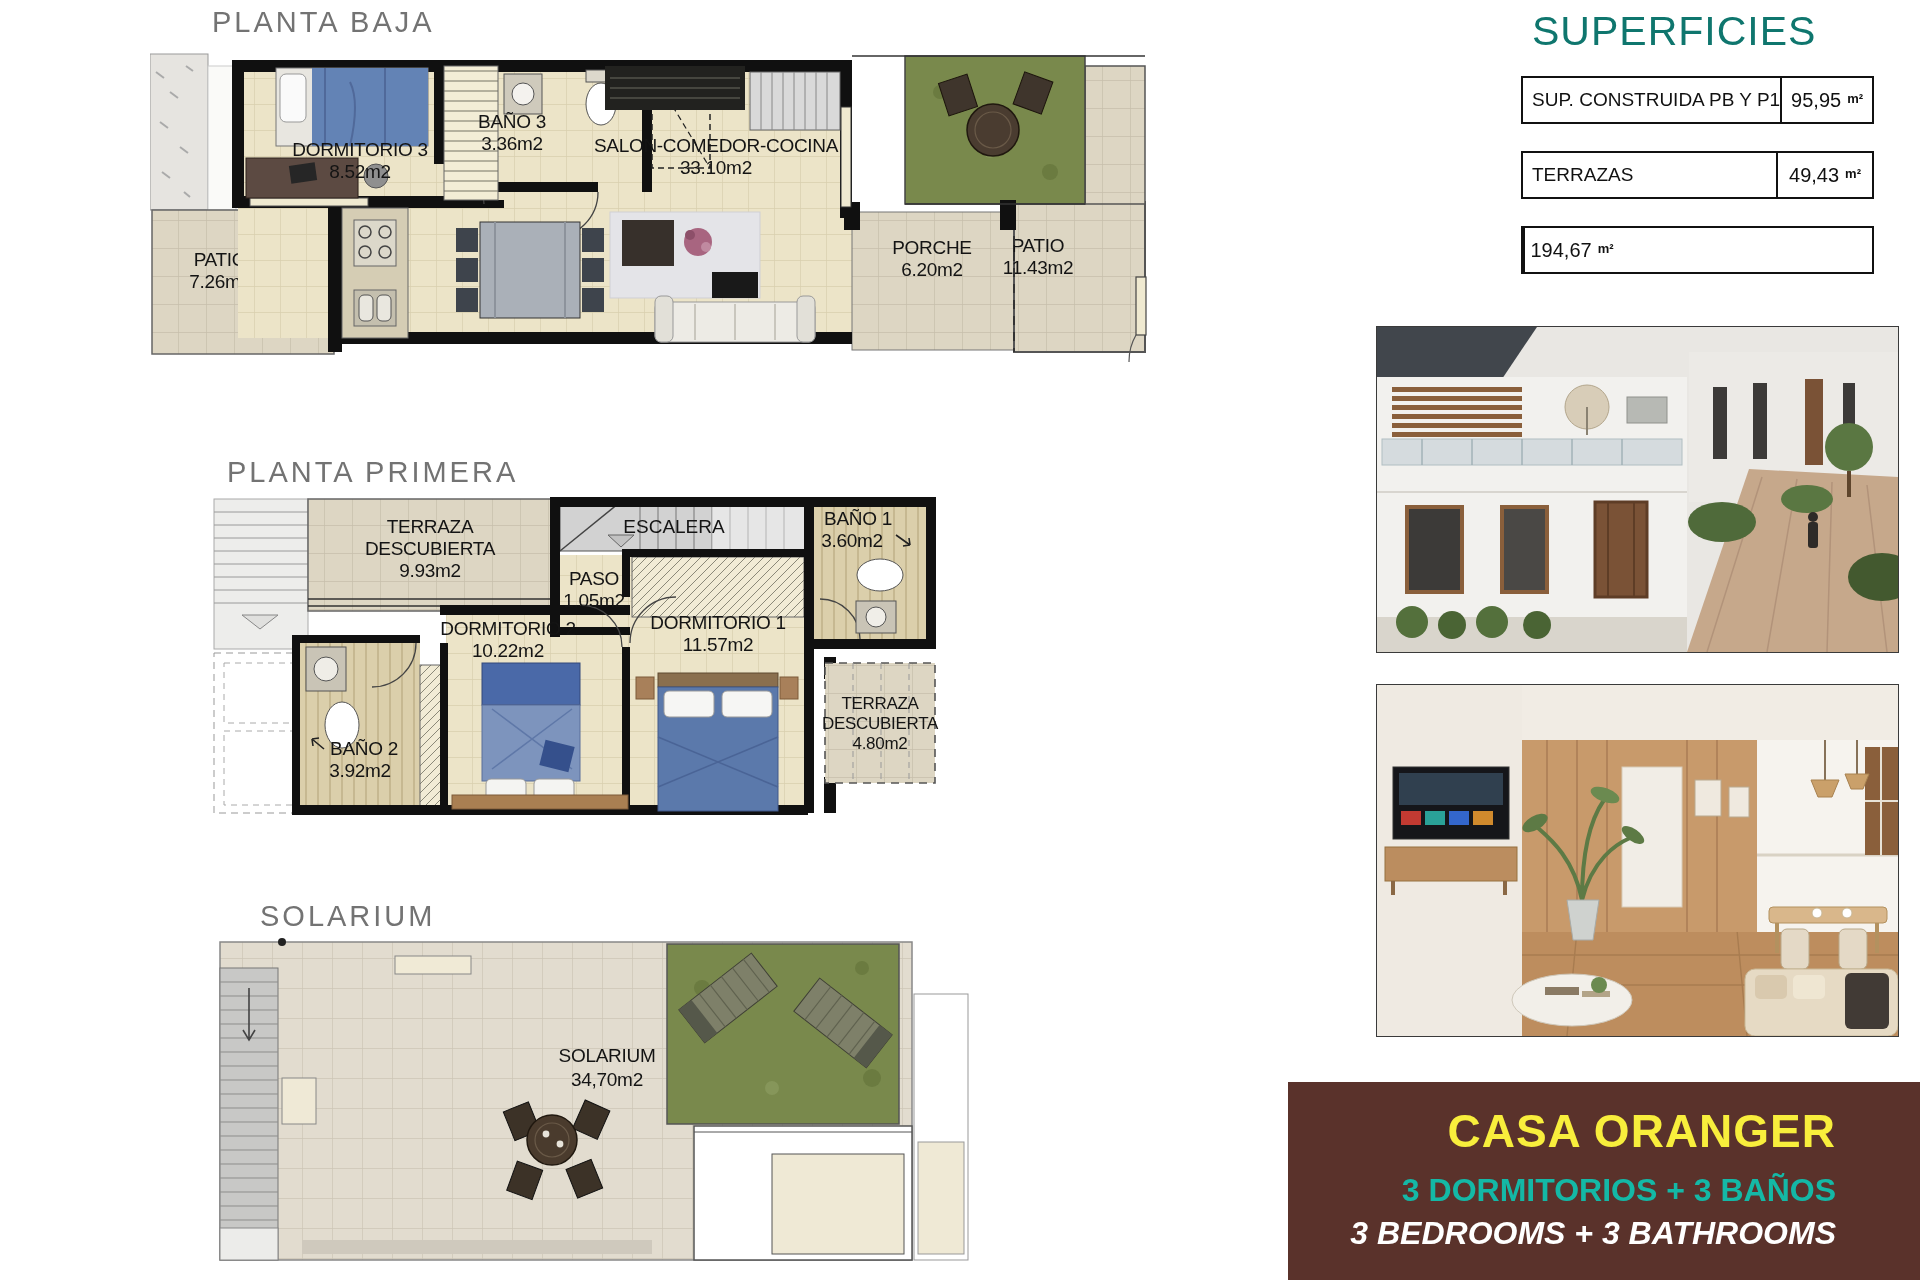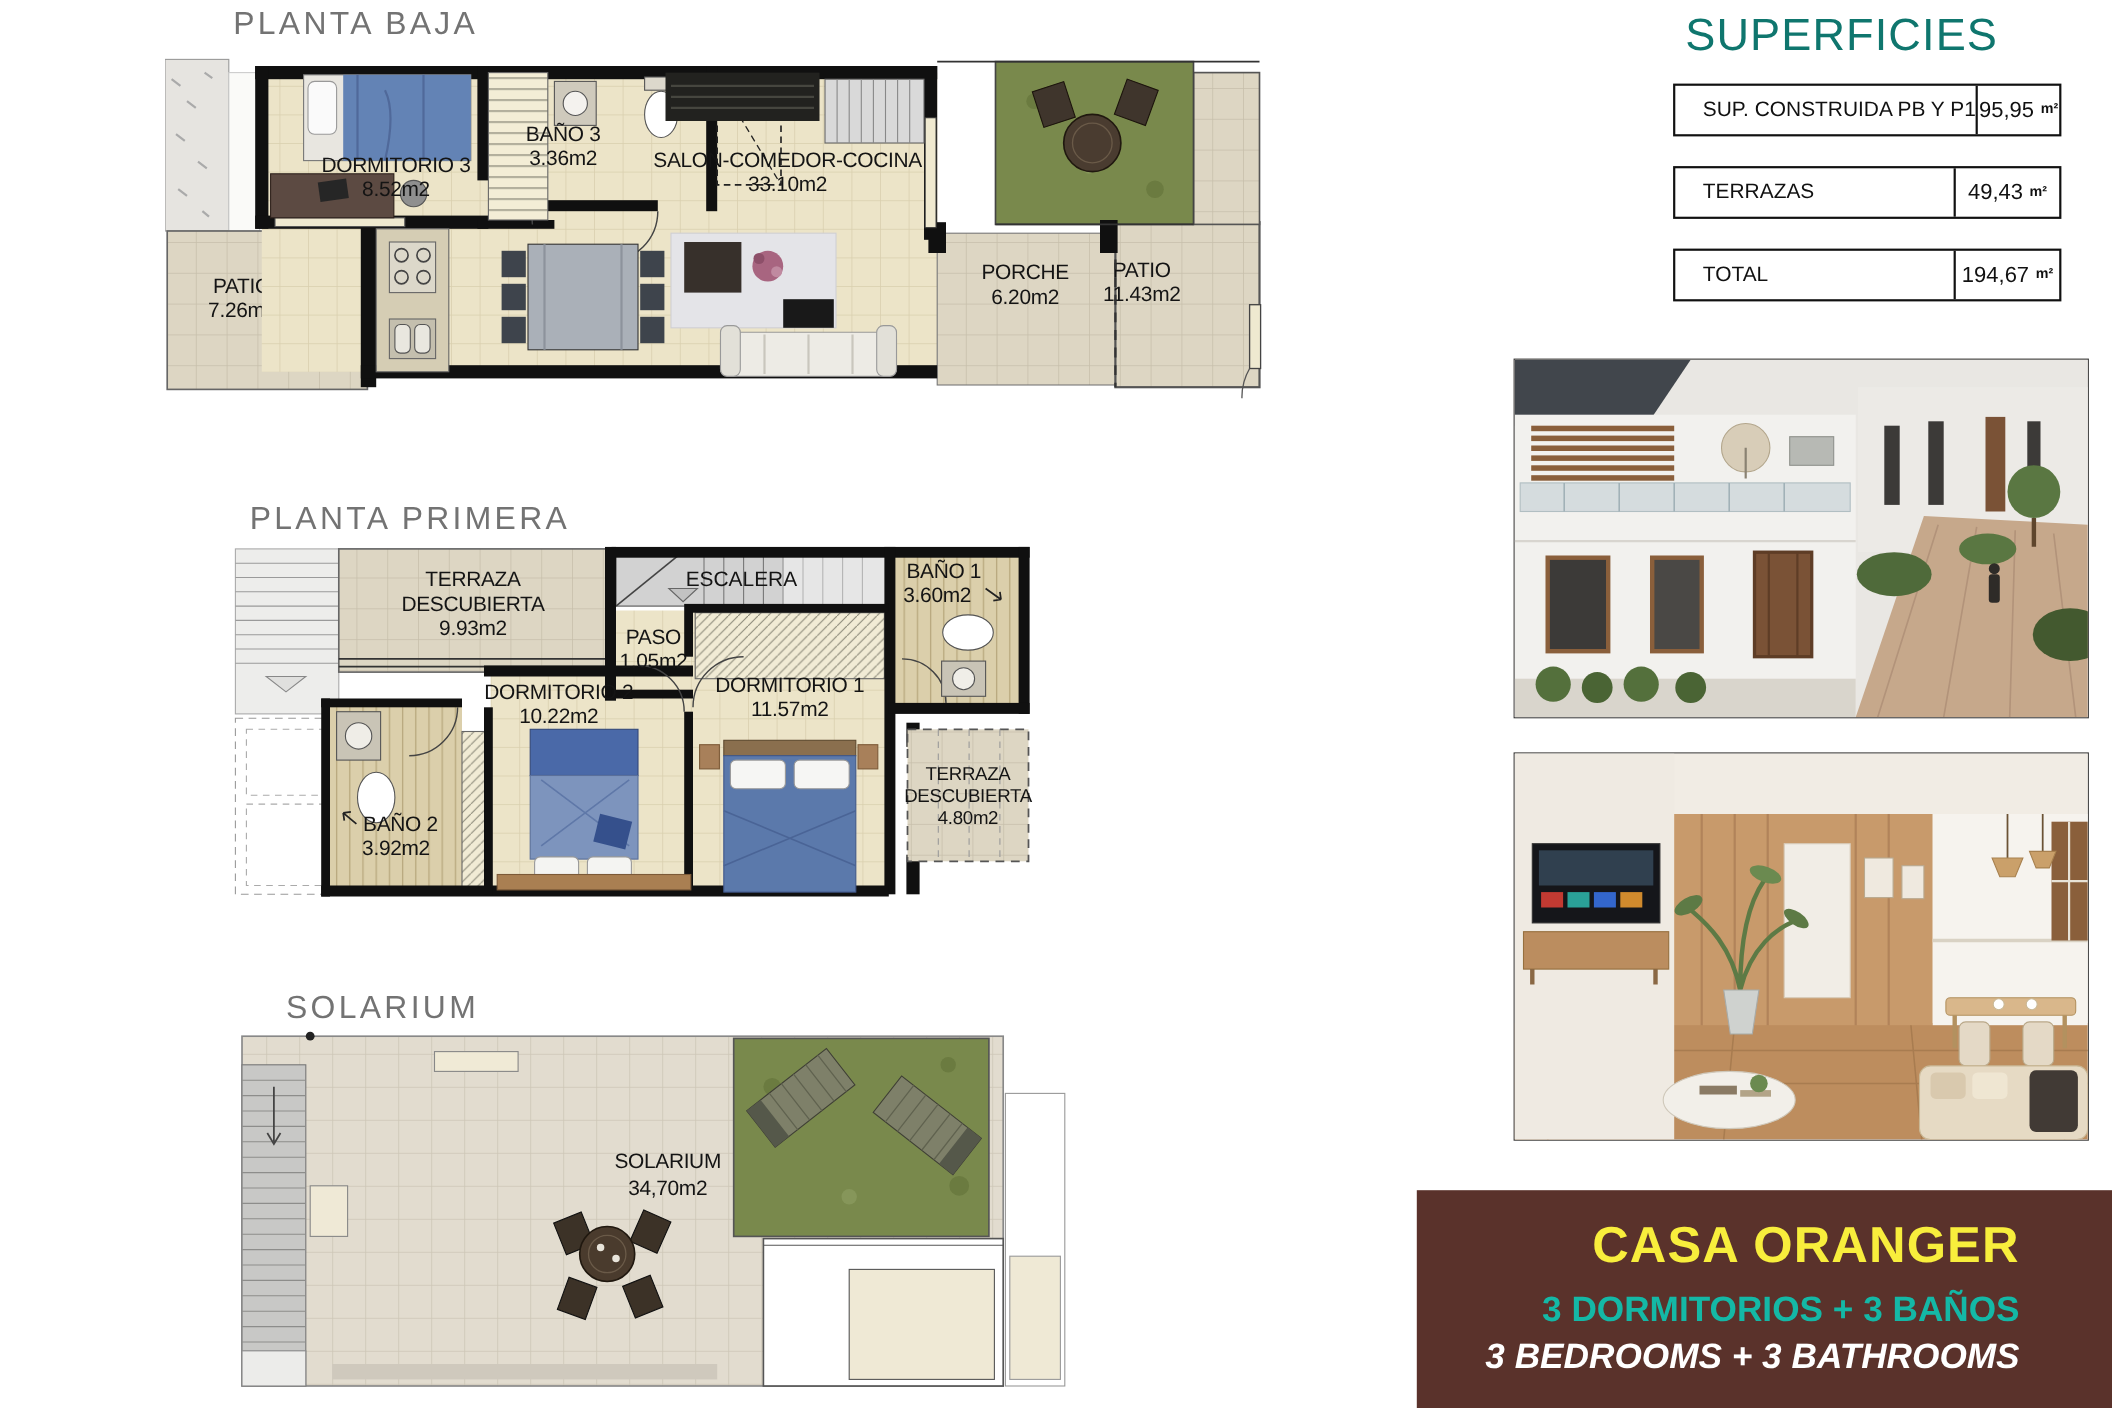--- a/index.html
+++ b/index.html
@@ -3,21 +3,21 @@
 <meta charset="utf-8">
 <style>
   html,body{margin:0;padding:0;background:#ffffff;}
   #canvas{position:relative;width:1920px;height:1280px;background:#ffffff;overflow:hidden;
           font-family:"Liberation Sans",sans-serif;color:#111;}
   .abs{position:absolute;}
   .plan-title{position:absolute;font-size:29px;letter-spacing:3px;color:#737373;white-space:nowrap;}
   .sup-title{position:absolute;left:1532px;top:8px;font-size:41px;letter-spacing:1px;color:#0f766e;}
   .sup-table{position:absolute;left:1521px;top:76px;width:353px;}
   .sup-row{display:flex;height:44px;border:2px solid #111;background:#fff;margin-bottom:27px;align-items:stretch;}
-  .sup-label{flex:1;display:flex;align-items:center;padding-left:9px;font-size:19px;white-space:nowrap;margin-left:16px;}
+  .sup-label{flex:1;display:flex;align-items:center;padding-left:9px;font-size:19px;white-space:nowrap;}
   .sup-val{width:94px;border-left:2px solid #111;display:flex;align-items:center;justify-content:center;
            font-size:20px;gap:6px;text-align:right;}
   .sup-val .u{font-size:13px;font-weight:bold;position:relative;top:-2px;}
   svg text{font-family:"Liberation Sans",sans-serif;fill:#141414;}
   .rl{font-size:19px;letter-spacing:-0.3px;}
   .rls{font-size:17px;letter-spacing:-0.3px;}
   .esc{font-size:19px;}
   .render{position:absolute;border:1px solid #3a3a3a;background:#e9e7e3;}
   .casa-box{position:absolute;left:1288px;top:1082px;width:632px;height:198px;background:#5a322b;
             text-align:right;box-sizing:border-box;padding-right:84px;}
@@ -409,21 +409,20 @@
       </div>
     </div>
     <div class="sup-row">
       <div class="sup-label">TERRAZAS</div>
       <div class="sup-val">
         <span>49,43</span>
           <span class="u">m²</span>
       </div>
     </div>
     <div class="sup-row">
-      <div class="sup-label">TOTAL</div>
       <div class="sup-val">
         <span>194,67</span>
           <span class="u">m²</span>
       </div>
     </div>
   </div>
 
   <svg class="render" style="left:1376px;top:326px" width="521" height="325" viewBox="0 0 521 325">
     <rect width="521" height="325" fill="#e9e7e3"></rect>
     <g>

